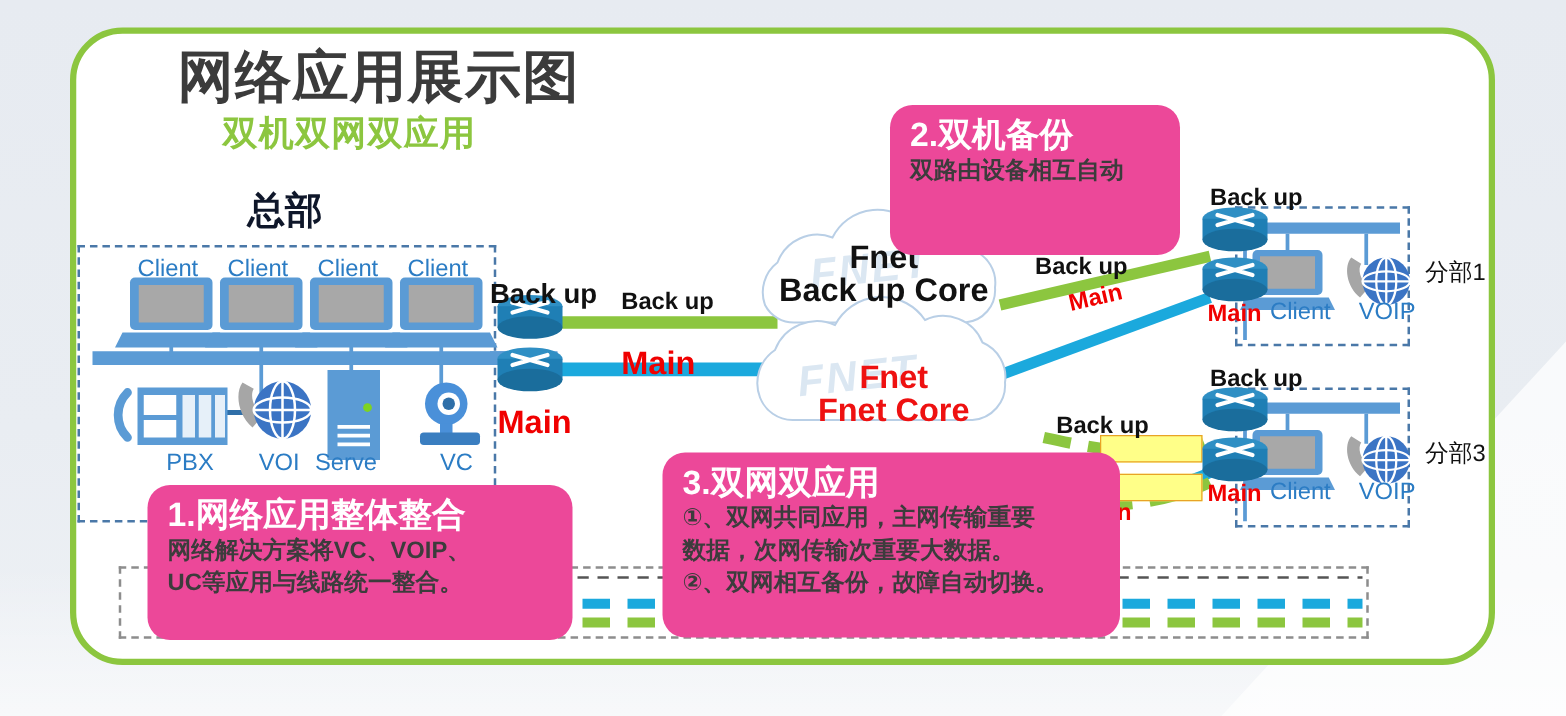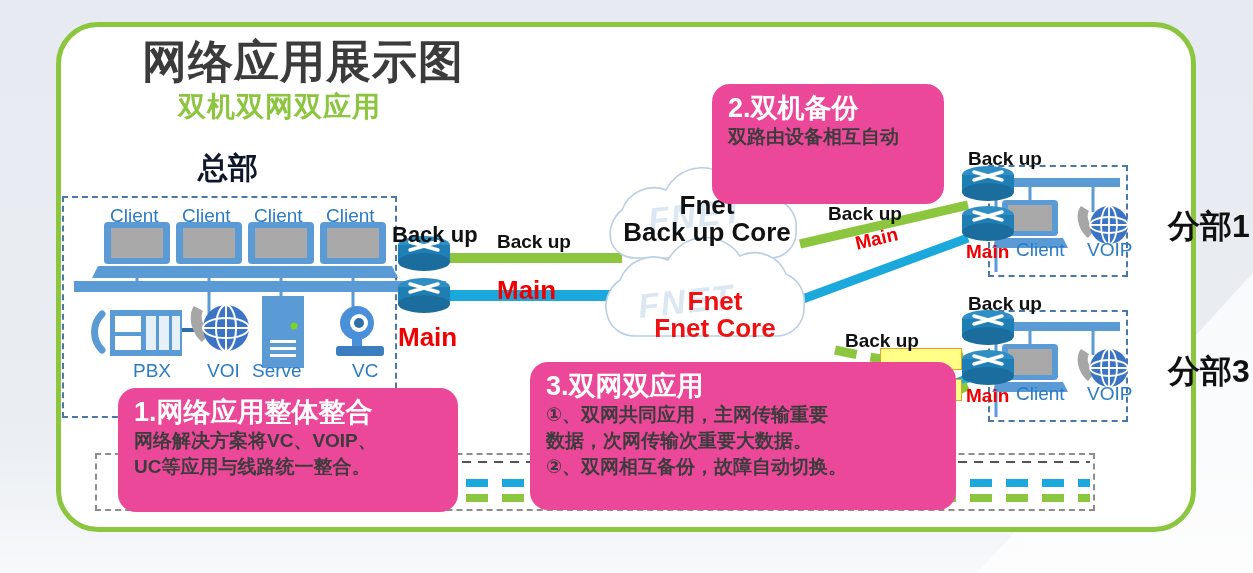--- a/index.html
+++ b/index.html
@@ -37,21 +37,21 @@
   
   .layer{position:absolute;left:0;top:0;width:1253px;height:573px;overflow:visible;}
 
   
   .lbl{position:absolute;white-space:nowrap;font-weight:bold;}
   .lbl-dev{font-size:19px;color:#2b7cc4;font-weight:normal;}
   .lbl-backup-black{font-size:22px;color:#111;font-weight:bold;}
   .lbl-backup-small{font-size:19px;color:#111;font-weight:bold;}
   .lbl-main-red{font-size:26px;color:#f00000;font-weight:bold;}
   .lbl-main-red-sm{font-size:19px;color:#f00000;font-weight:bold;}
-  .lbl-branch{font-size:32px;color:#111;font-weight:bold;margin-left:28px;}
+  .lbl-branch{font-size:19px;color:#111;font-weight:normal;}
   .lbl-client{font-size:19px;color:#2b7cc4;font-weight:normal;line-height:19px;width:42px;}
 
   
   .cloud-text{position:absolute;text-align:center;font-weight:bold;white-space:nowrap;}
   .cloud-bk{font-size:26px;color:#111;line-height:27px;}
   .cloud-main{font-size:26px;color:#ee1111;line-height:27px;}
   .fnet-wm{position:absolute;font-size:34px;font-weight:bold;font-style:italic;color:#dbe7f2;
      letter-spacing:2px;transform:rotate(-6deg);}
 
   
@@ -353,20 +353,20 @@
     <div class="c-head">1.网络应用整体整合</div>
     <div class="c-body">网络解决方案将VC、VOIP、</div>
     <div class="c-body">UC等应用与线路统一整合。</div>
   </div>
 
   <div class="callout" style="left:712px;top:84px;width:232px;height:120px;">
     <div class="c-head">2.双机备份</div>
     <div class="c-body">双路由设备相互自动</div>
   </div>
 
-  <div class="callout" style="left:530px;top:362px;width:426px;height:148px;">
+  <div class="callout" style="left:530px;top:362px;width:366px;height:148px;">
     <div class="c-head">3.双网双应用</div>
     <div class="c-body">①、双网共同应用，主网传输重要</div>
     <div class="c-body">数据，次网传输次重要大数据。</div>
     <div class="c-body">②、双网相互备份，故障自动切换。</div>
   </div>
 
 </div>
 
 </body></html>

